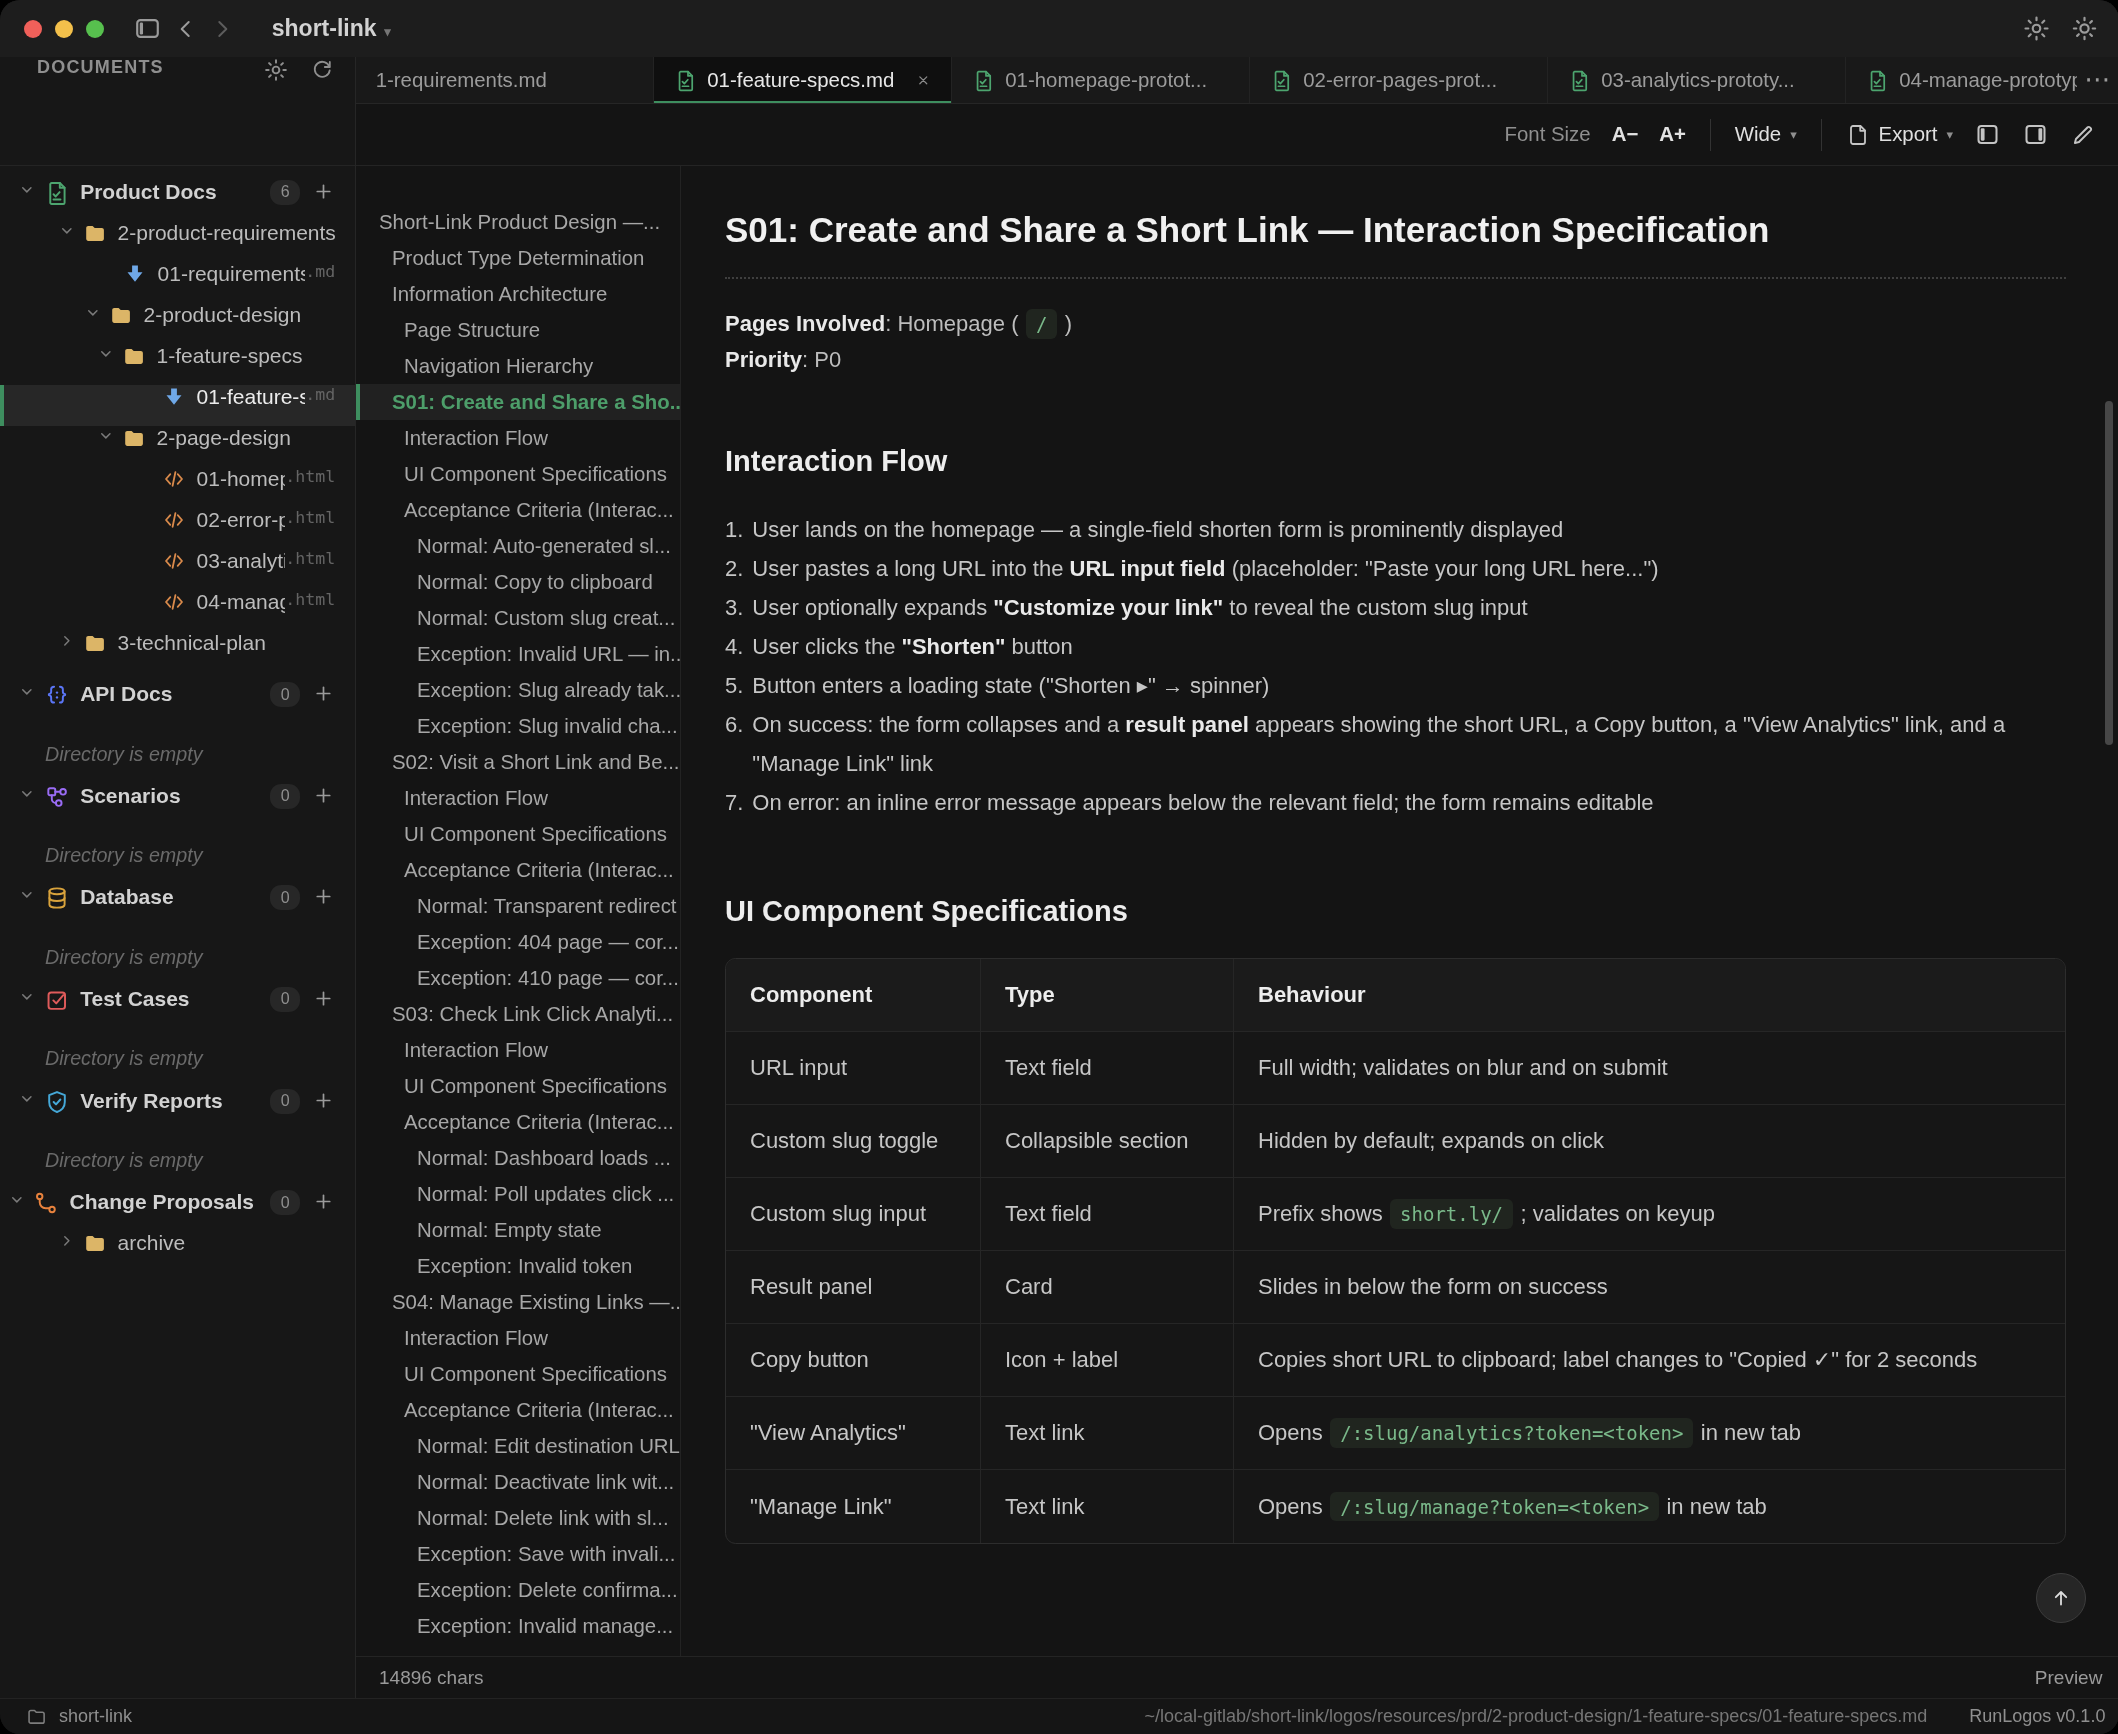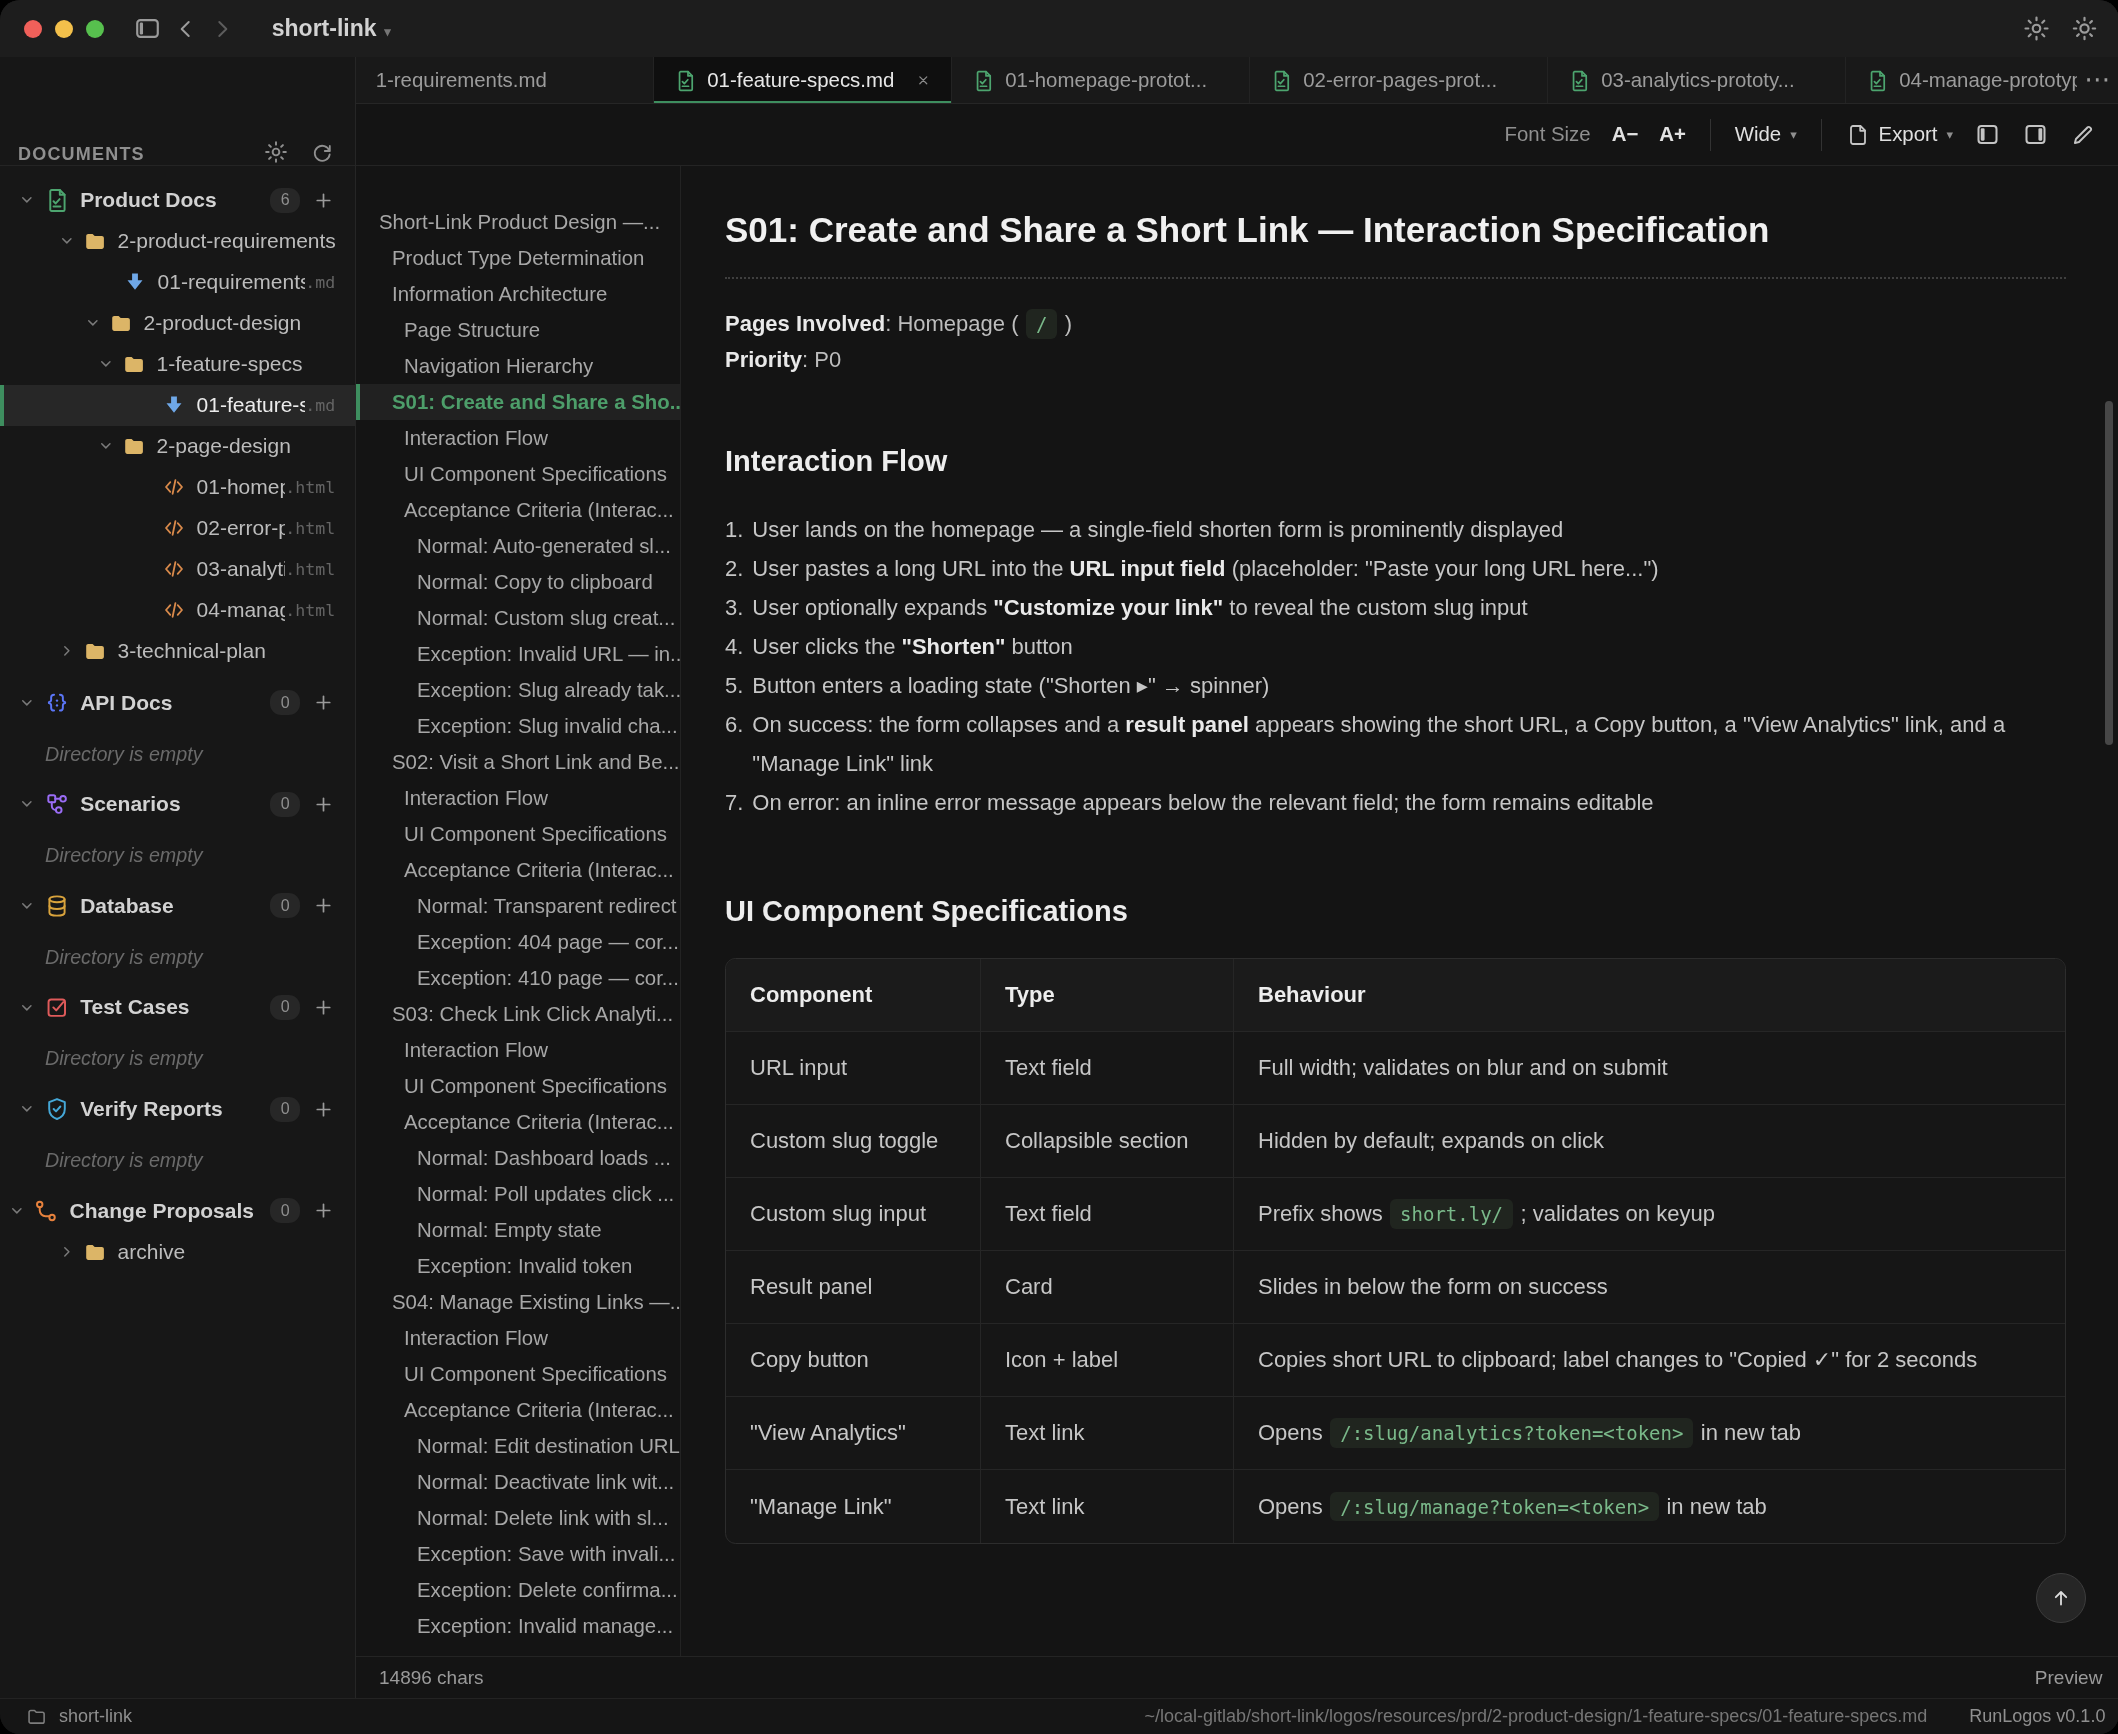--- a/index.html
+++ b/index.html
@@ -14,25 +14,25 @@
   .tb-ic{display:inline-flex;align-items:center;justify-content:center;color:#9b9b9b;margin-right:10.6px}
   .tb-ic.dim{color:#5c5c5c}
   .wtitle{display:flex;align-items:baseline;gap:7.6px;margin-left:26px;color:#d2d2d2;font-size:23px;font-weight:600}
   .wtitle .caret{color:#767676;font-size:13px}
   .tb-spacer{flex:1}
   .tb-right{display:flex;gap:19.7px;color:#b5b5b5}
 
   
   .main{flex:1;display:flex;min-height:0}
   .sidebar{width:356px;flex:0 0 auto;background:#171717;border-right:0.8px solid #262626;display:flex;flex-direction:column}
-  .sb-header{height:109px;flex:0 0 auto;border-bottom:0.8px solid #242424;display:flex;align-items:flex-end;gap:21px;padding:0 21px 0 18px}
+  .sb-header{height:109px;flex:0 0 auto;border-bottom:0.8px solid #242424;display:flex;align-items:flex-start;gap:21px;padding:0 21px 0 37px}
   .sb-title{flex:1;color:#8f8f8f;font-size:18px;font-weight:700;letter-spacing:1.2px}
   .sb-ic{color:#8f8f8f;display:inline-flex}
   .tree{flex:1;overflow:hidden;padding-top:3px}
-  .tree-row{height:41px;display:flex;align-items:center;padding-right:19.7px;position:relative}
+  .tree-row{height:41px;display:flex;align-items:flex-start;padding-right:19.7px;position:relative}
   .tree-row .chev{width:33px;flex:0 0 auto;display:flex;justify-content:center;color:#7a7a7a}
   .ticon{display:inline-flex;margin-right:10.6px;flex:0 0 auto}
   .tree-row .lbl{color:#bcbcbc;font-size:21px;white-space:nowrap;overflow:hidden}
   .tree-row.section{margin-top:10.6px}
   .tree-row.section .lbl{color:#d2d2d2;font-weight:600}
   .tree-row.sel{background:#272727}
   .tree-row.sel::before{content:'';position:absolute;left:0;top:0;bottom:0;width:3.8px;background:#3e8e5f}
   .tree-row.sel .lbl{color:#ececec}
   .ext{margin-left:auto;color:#646464;font-family:"DejaVu Sans Mono",monospace;font-size:16.6px}
   .badge{margin-left:auto;background:#272727;color:#8f8f8f;font-size:16px;line-height:1;padding:4.5px 10.6px;border-radius:11.3px}

